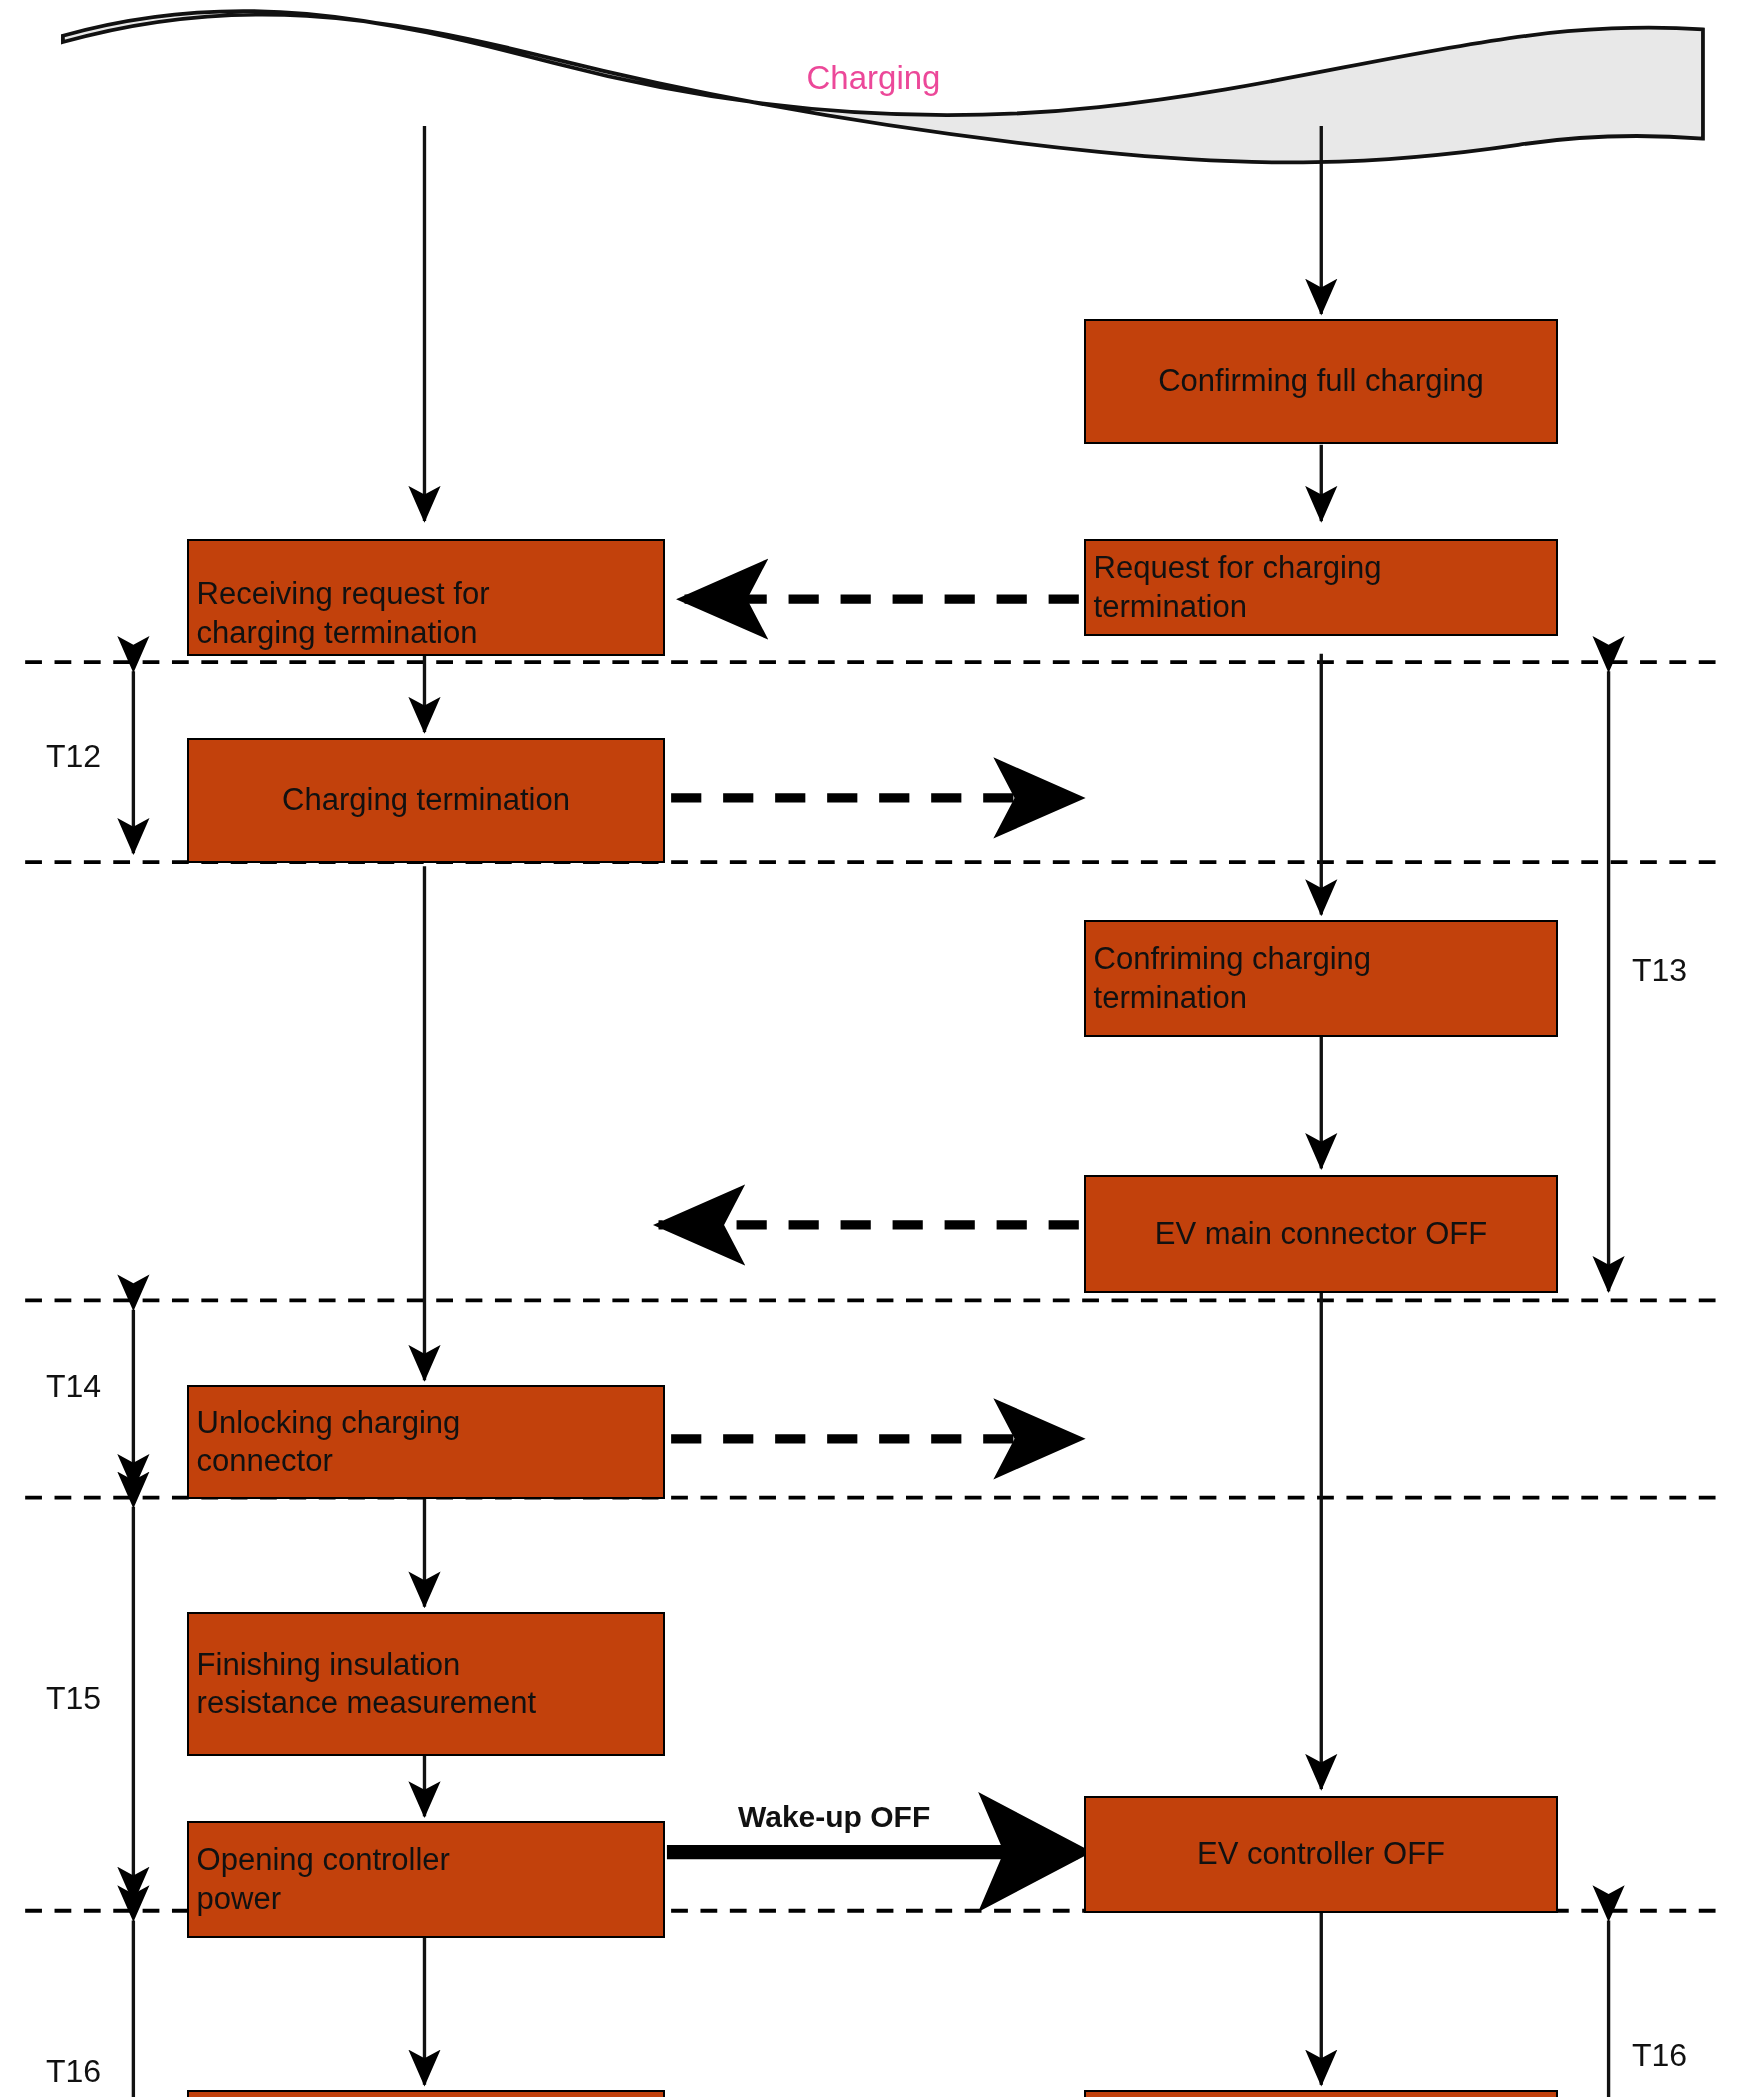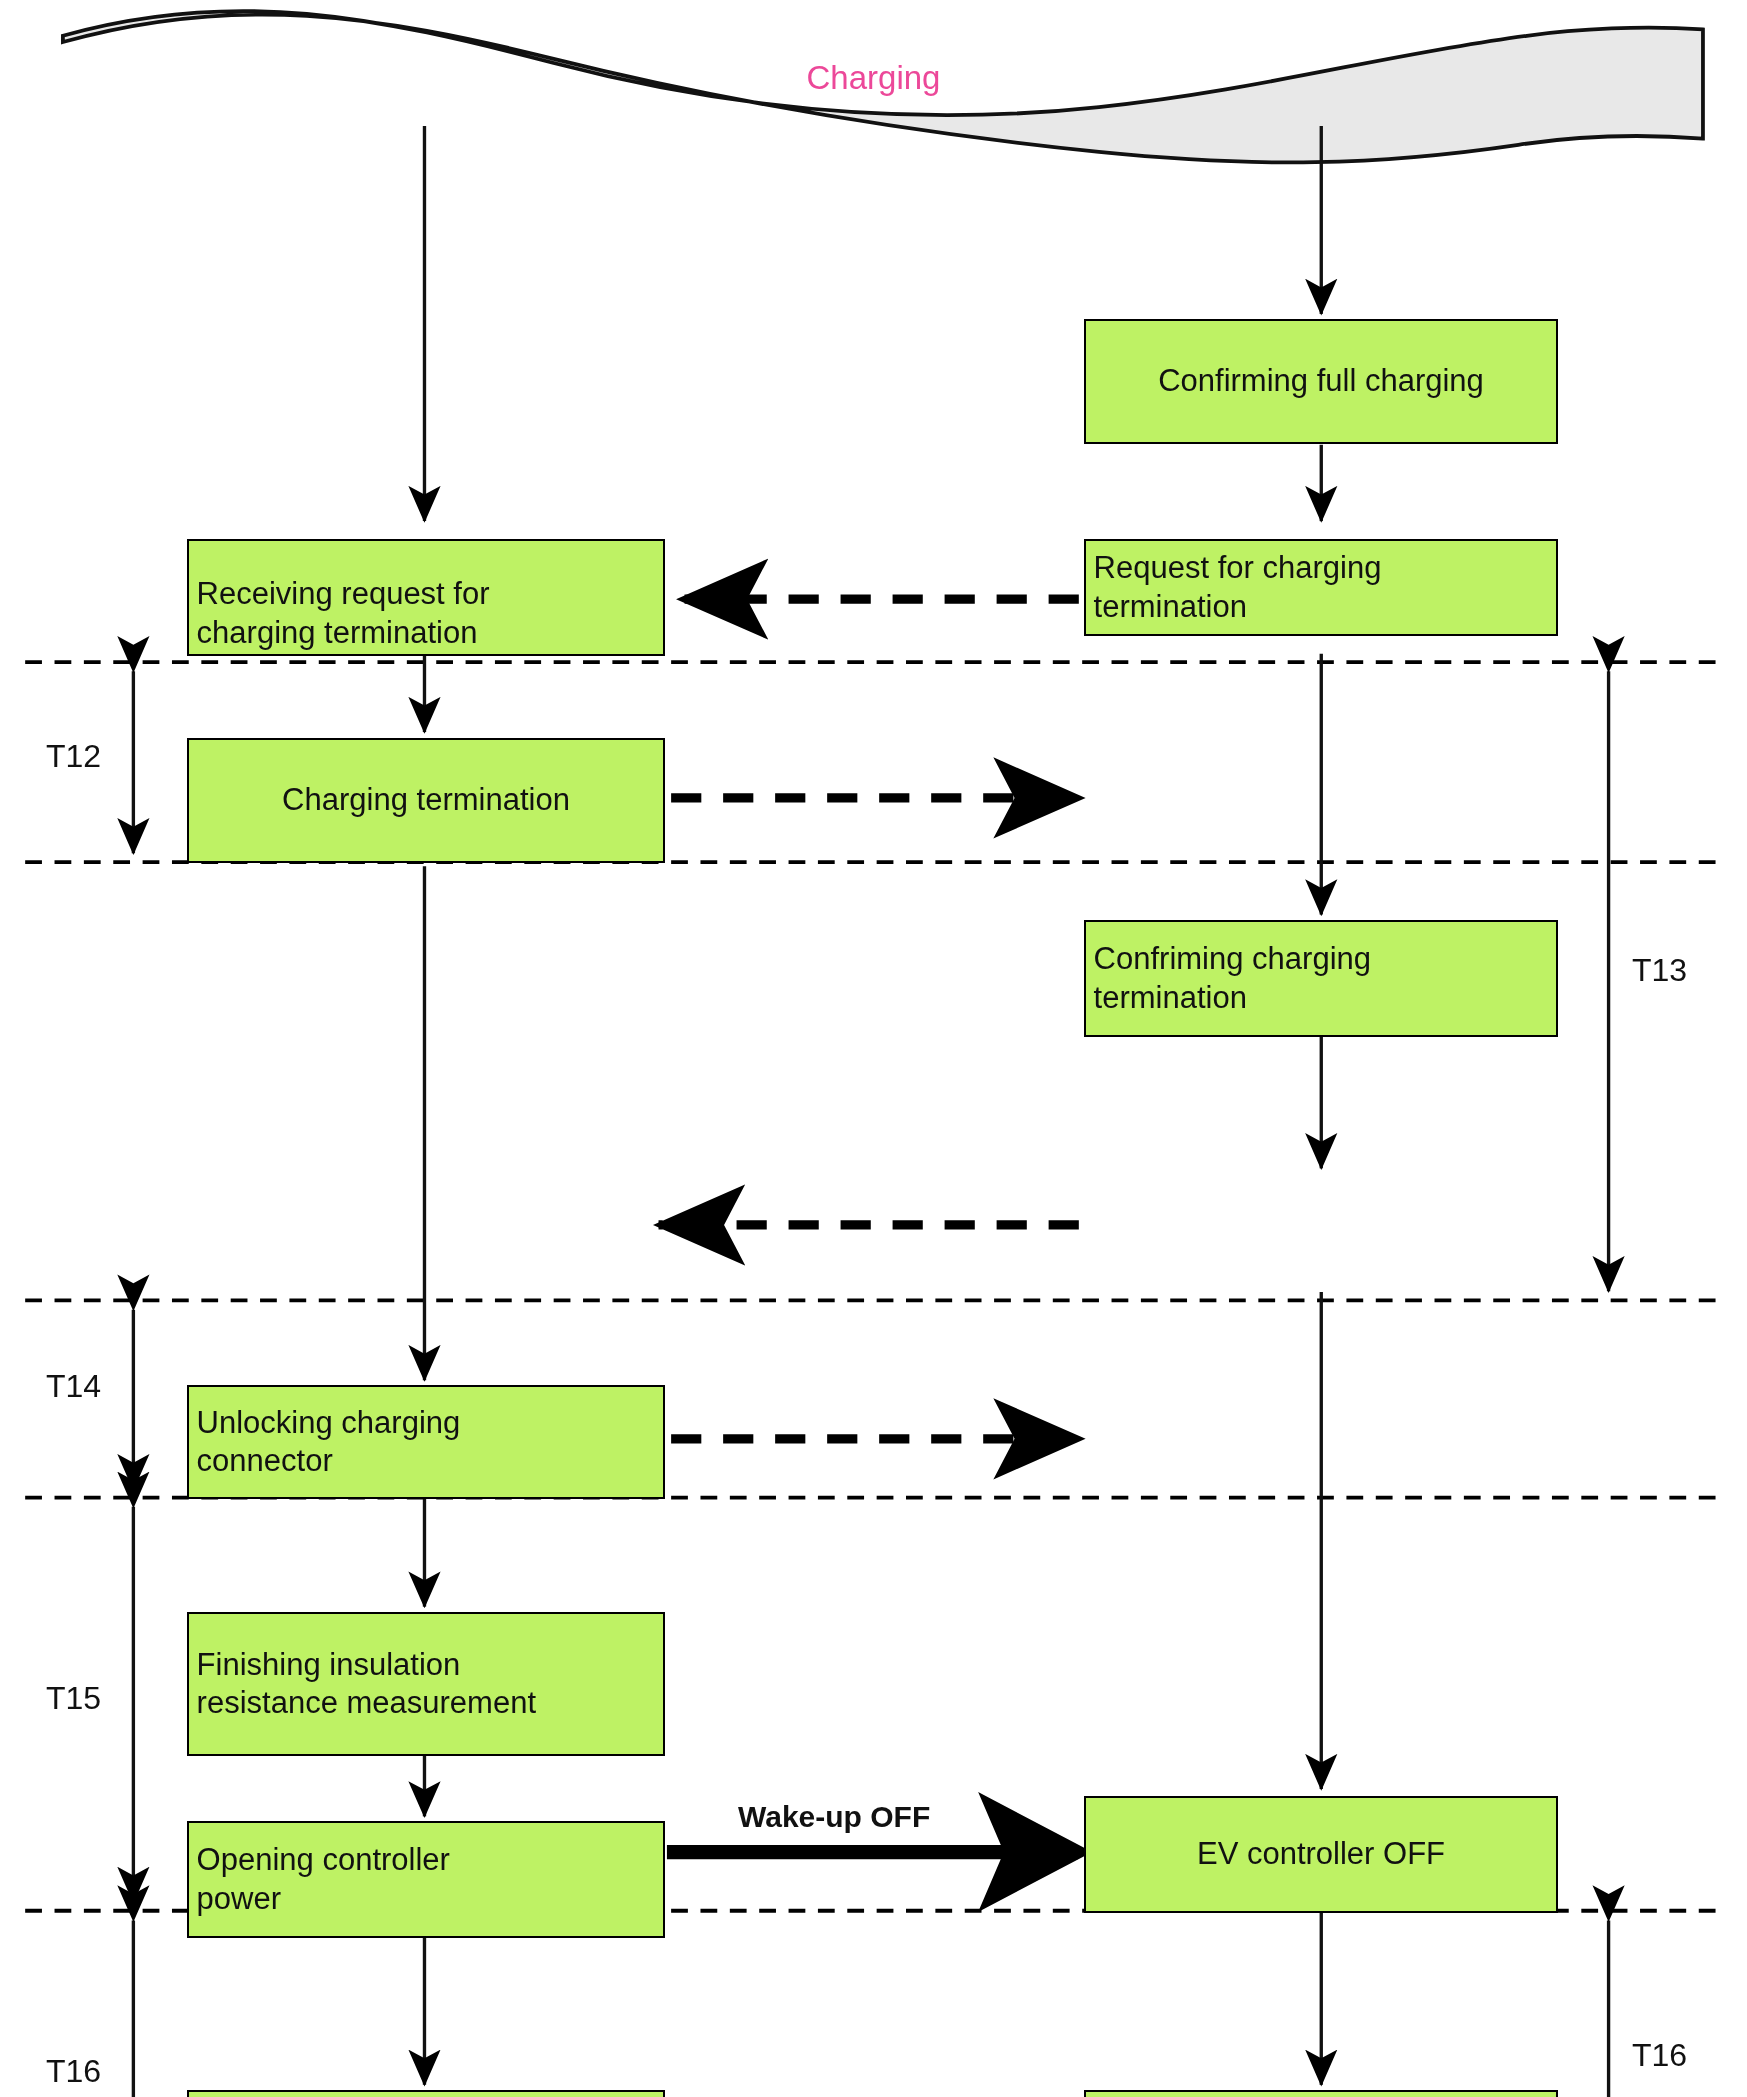--- a/index.html
+++ b/index.html
@@ -12,21 +12,21 @@
     position:absolute;
     display:flex;align-items:center;justify-content:center;
     font-size:33px;color:#ec4899;font-family:"Liberation Sans",sans-serif;
     white-space:nowrap;
   }
 
   
   .box{
     position:absolute;
     border:2.9px solid #000;
-    background:#bef264;
+    background:#c2410c;
     box-sizing:border-box;
     display:flex;
     align-items:center;
     justify-content:center;
     padding:1.7px 7.6px;
   }
   .box .txt{
     font-size:31px;
     line-height:1.24;
     color:#111;
@@ -192,20 +192,23 @@
   <div class="box left" style="left:1084px;top:539px;width:474px;height:97px;">
     <div class="txt" style="white-space:pre-line;">Request for charging
 termination</div>
   </div>
 
   <div class="box left" style="left:1084px;top:920px;width:474px;height:117px;">
     <div class="txt" style="white-space:pre-line;">Confriming charging
 termination</div>
   </div>
 
+  <div class="box" style="left:1084px;top:1175px;width:474px;height:118px;">
+    <div class="txt" style="white-space:pre-line;">EV main connector OFF</div>
+  </div>
 
   <div class="box" style="left:1084px;top:1796px;width:474px;height:117px;">
     <div class="txt" style="white-space:pre-line;">EV controller OFF</div>
   </div>
 
   <div class="box" style="left:1084px;top:2090px;width:474px;height:114px;">
     
   </div>
 
   <div class="tlabel" style="left:46px;top:738px;">T12</div>

